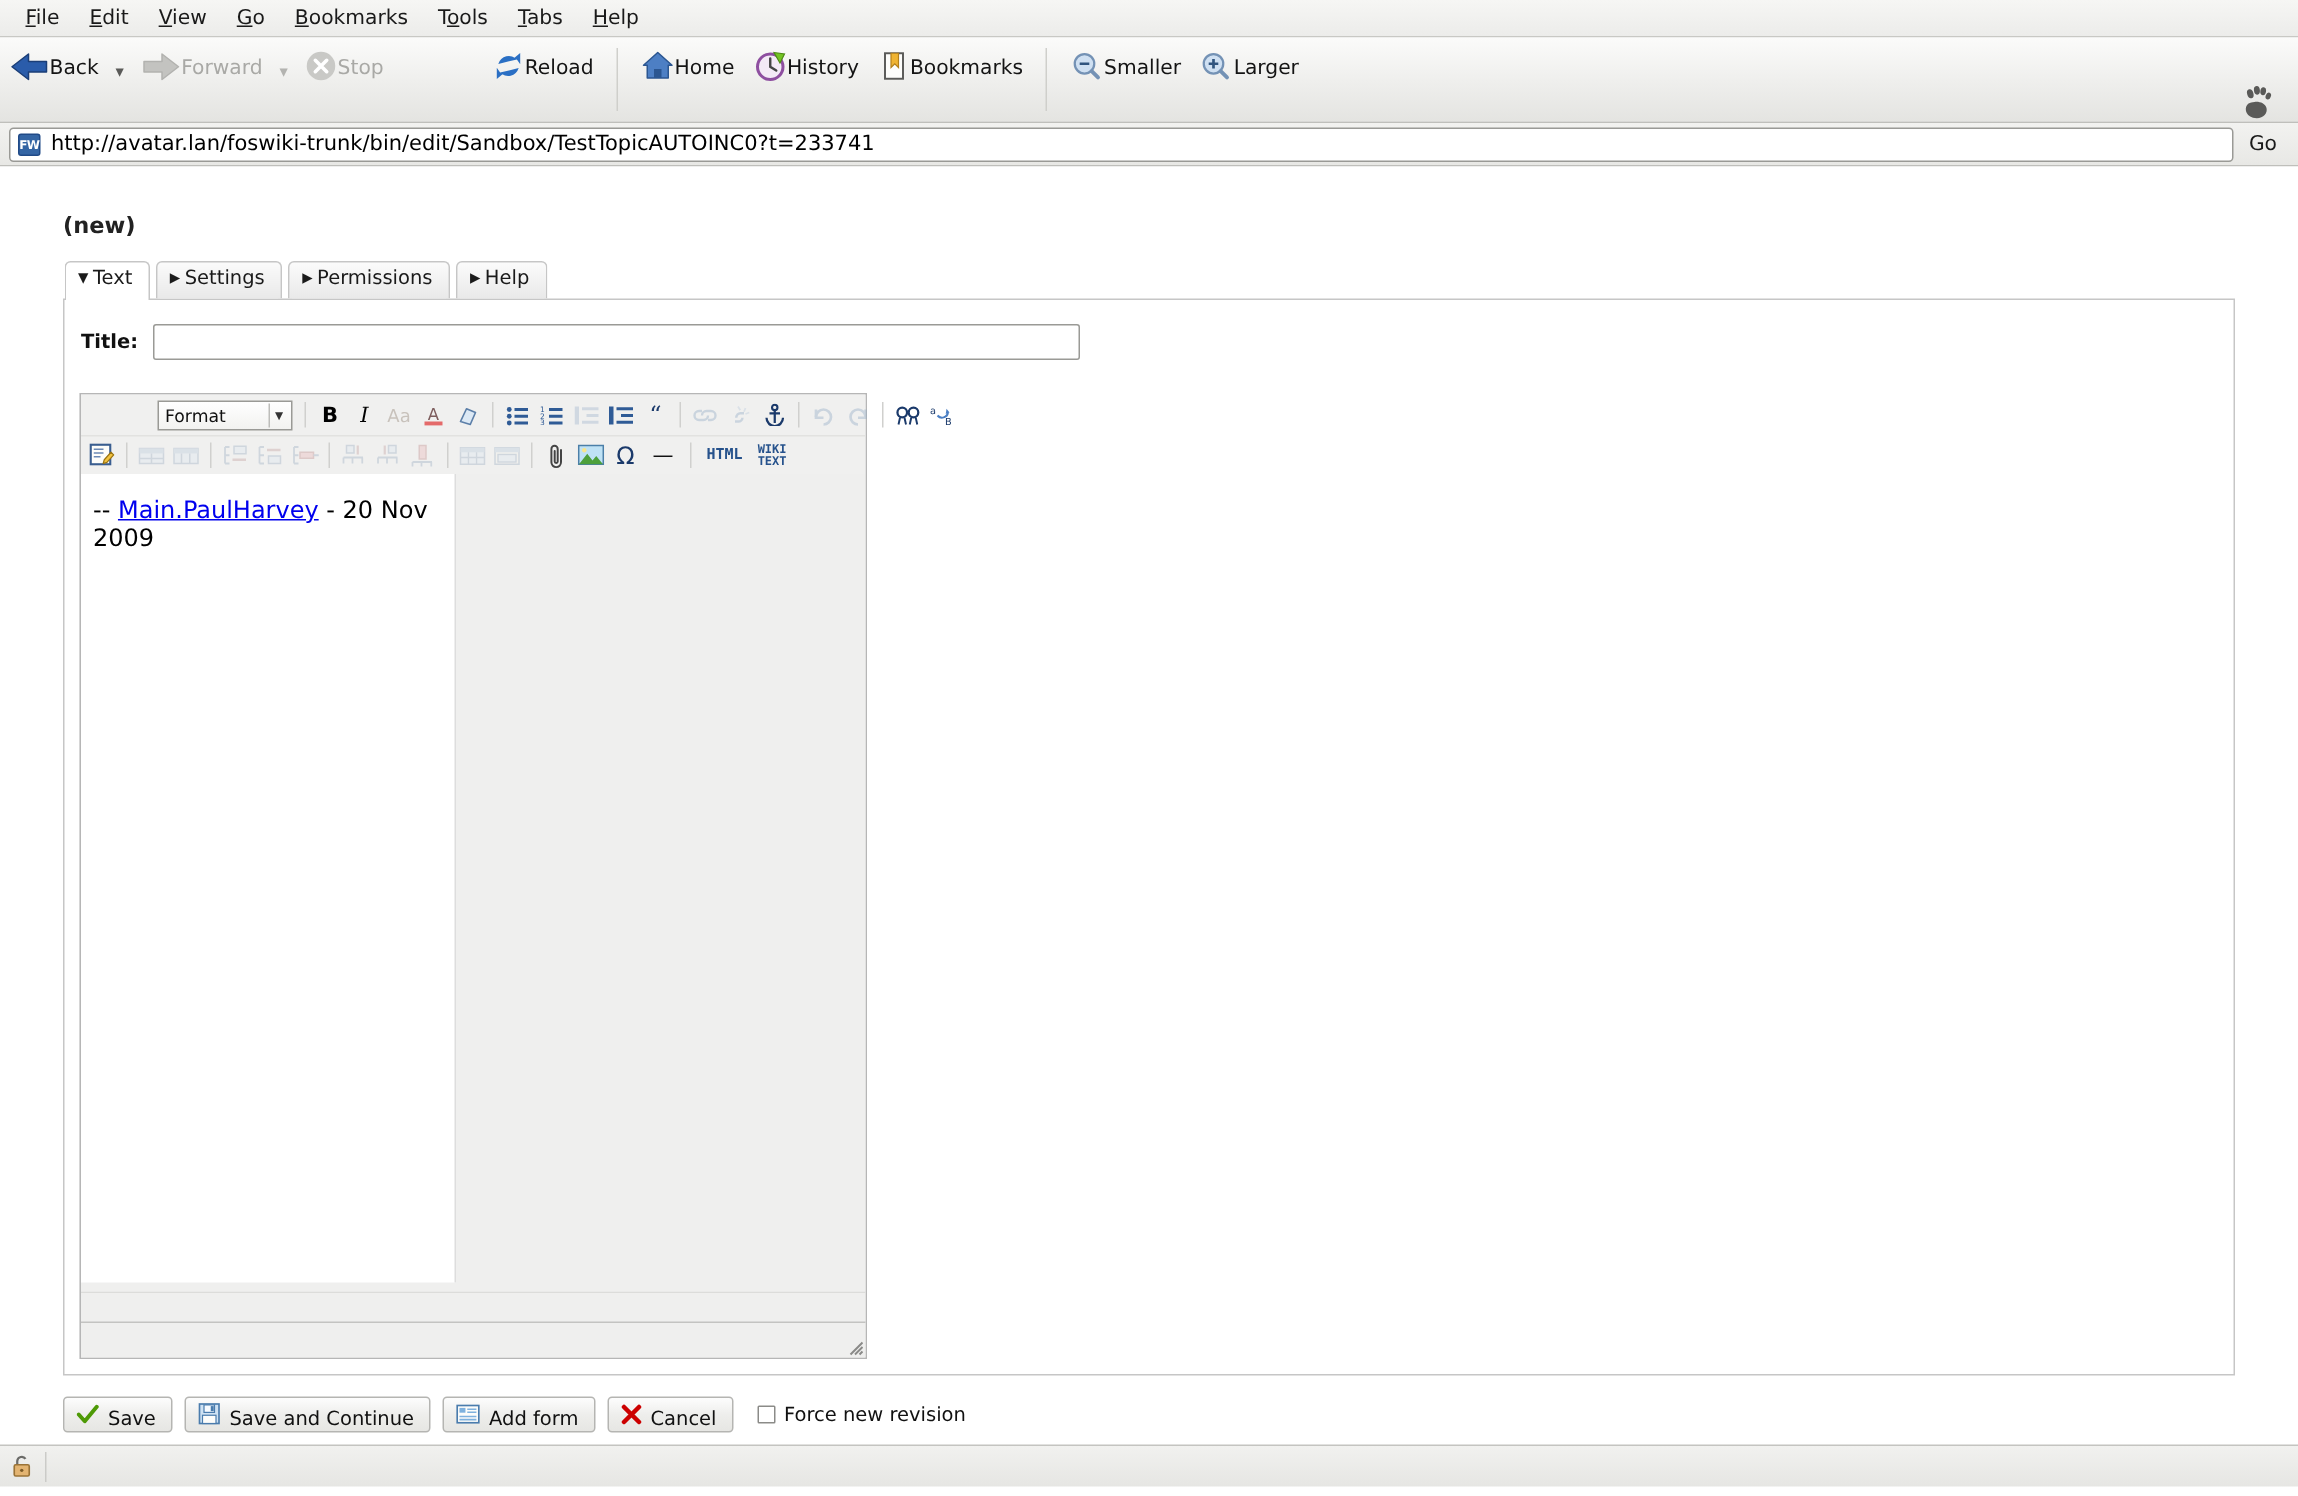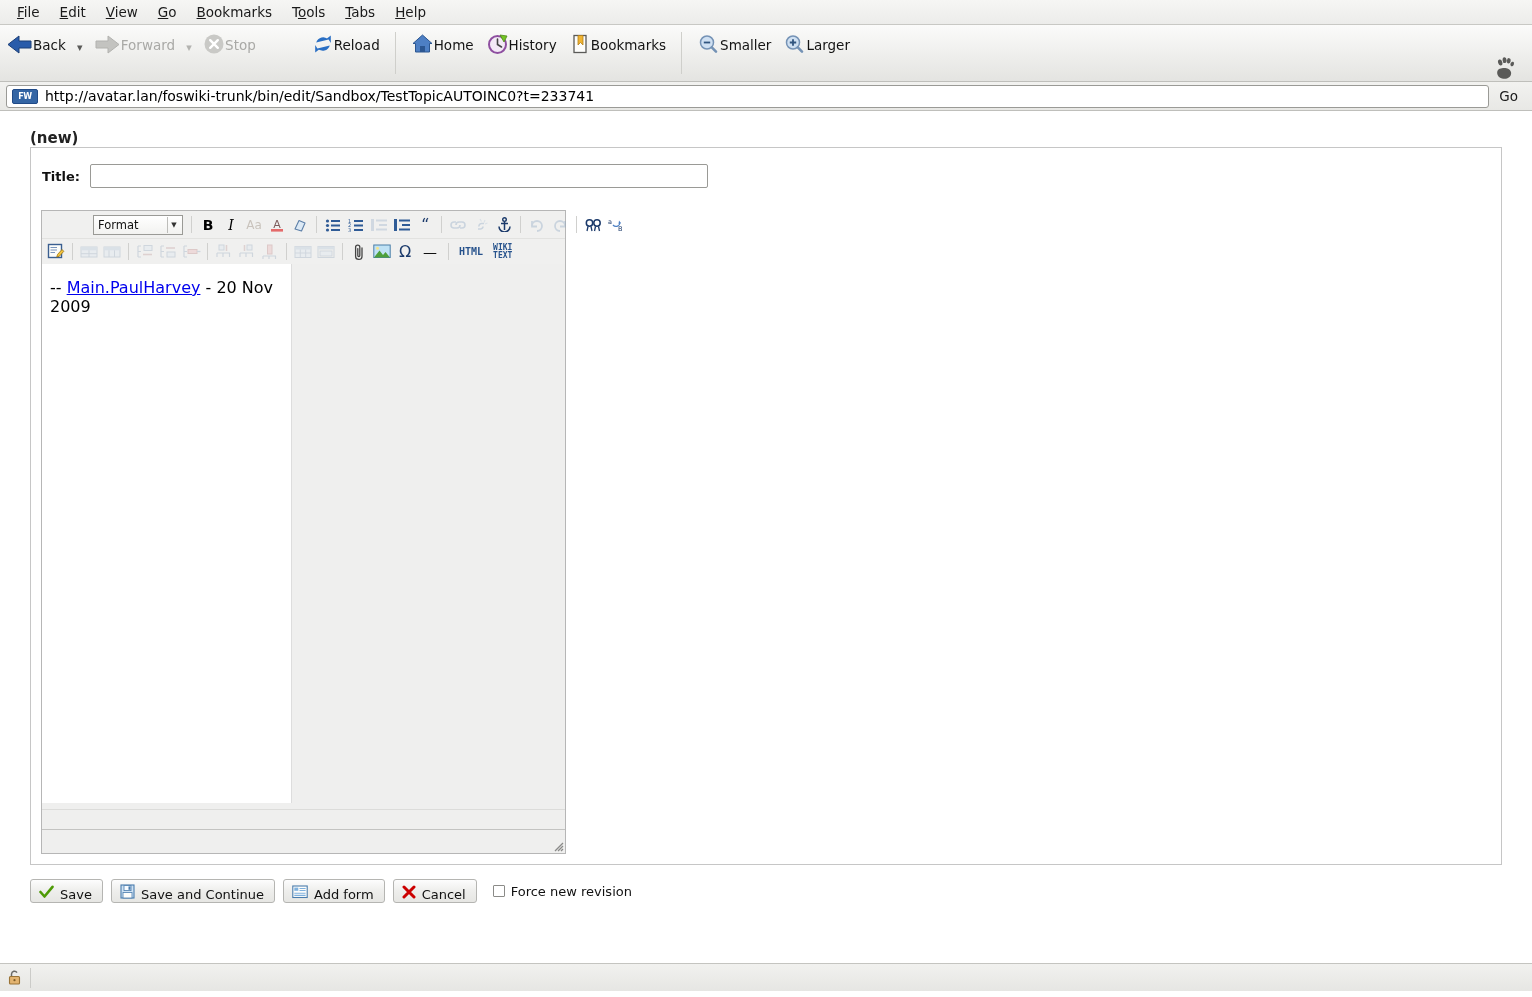--- a/index.html
+++ b/index.html
@@ -91,21 +91,21 @@
     height: 23px;
     background: #fff;
     border: 1px solid #9a9a96;
     border-radius: 3px;
     display: flex;
     align-items: center;
     padding: 0 5px;
     gap: 7px;
   }
   .fav {
-    width: 26px; height: 15px;
+    width: 15px; height: 15px;
     background: #3465a4;
     border: 1px solid #204a87;
     border-radius: 2px;
     color: #fff;
     font-size: 8px;
     font-weight: bold;
     display: flex;
     align-items: center;
     justify-content: center;
     letter-spacing: -0.5px;
@@ -122,21 +122,21 @@
     color: #1a1a1a;
     padding: 0 8px 0 4px;
     cursor: default;
   }
 
   
   .page {
     position: relative;
     height: 880px;
     background: #fff;
-    padding: 0;
+    padding: 12px;
   }
   .pagetitle {
     font-size: 15px;
     font-weight: bold;
     color: #222;
     padding: 18px 0 0 30px;
   }
 
   
   .tabstrip {
@@ -417,21 +417,21 @@
   <div class="navitem disabled">
     <span class="ico">
       <svg width="22" height="22" viewBox="0 0 22 22">
         <circle cx="11" cy="11" r="9.5" fill="#c9c9c6"></circle>
         <path d="M7.2 7.2 L14.8 14.8 M14.8 7.2 L7.2 14.8" stroke="#fff" stroke-width="2.4" stroke-linecap="round"></path>
       </svg>
     </span>
     <span class="lbl">Stop</span>
   </div>
 
-  <div class="navitem" style="margin-left:44px">
+  <div class="navitem" style="margin-left:60px">
     <span class="ico">
       <svg width="22" height="22" viewBox="0 0 22 22">
         <path d="M18 6 A8 8 0 1 0 19 12 L16 12 A5 5 0 1 1 15.5 8.3 L12 8.3 L12 5.3 L19 5.3 L19 12" fill="none"></path>
         <path d="M4.2 9.6 A7.4 7.4 0 0 1 16.6 6.6 L13.6 6.6 L18.8 2.4 L18.8 9.9 L16.6 6.6" fill="#2a6fc4"></path>
         <path d="M17.8 12.4 A7.4 7.4 0 0 1 5.4 15.4 L8.4 15.4 L3.2 19.6 L3.2 12.1 L5.4 15.4" fill="#2a6fc4"></path>
       </svg>
     </span>
     <span class="lbl">Reload</span>
   </div>
 
@@ -508,20 +508,34 @@
     <span class="fav">FW</span>
     <span class="urltext">http://avatar.lan/foswiki-trunk/bin/edit/Sandbox/TestTopicAUTOINC0?t=233741</span>
   </div>
   <div class="gobtn">Go</div>
 </div>
 
 <div class="page">
 
   <div class="pagetitle">(new)</div>
 
+  <div class="tabstrip">
+    <div class="tab active">
+      <span class="arrow">▼</span><span>Text</span>
+    </div>
+    <div class="tab">
+      <span class="arrow">▶</span><span>Settings</span>
+    </div>
+    <div class="tab">
+      <span class="arrow">▶</span><span>Permissions</span>
+    </div>
+    <div class="tab">
+      <span class="arrow">▶</span><span>Help</span>
+    </div>
+  </div>
 
   <div class="tabpanel">
 
     <div class="titlerow">
       <span class="titlelabel">Title:</span>
       <input class="titleinput" type="text" placeholder="" style="">
     </div>
 
     <div class="editorwrap">
 

